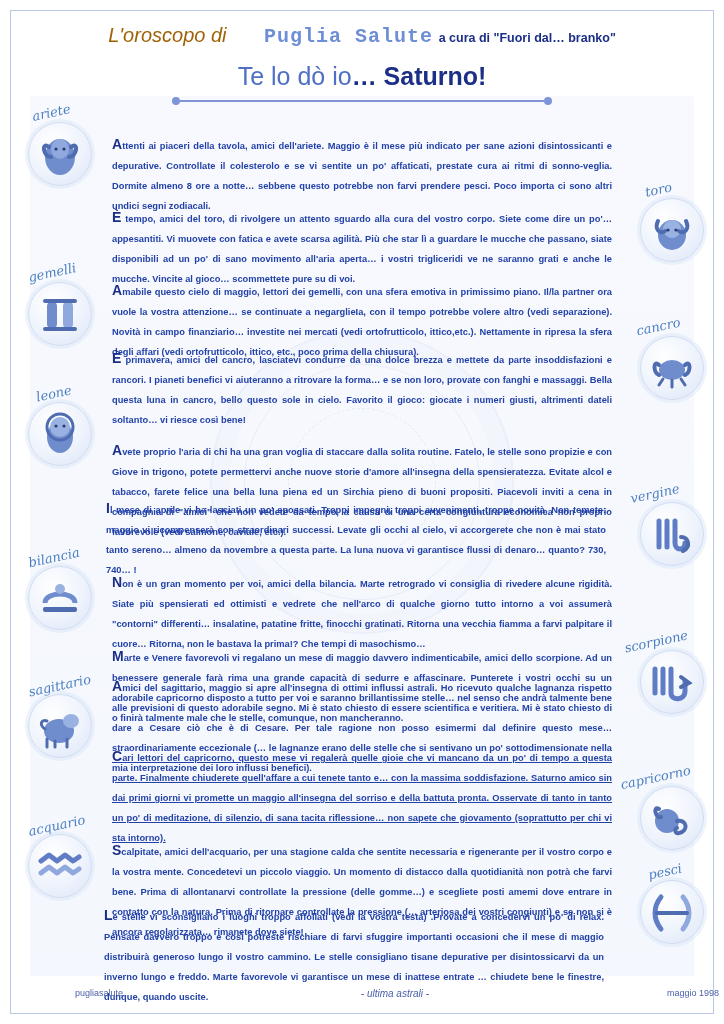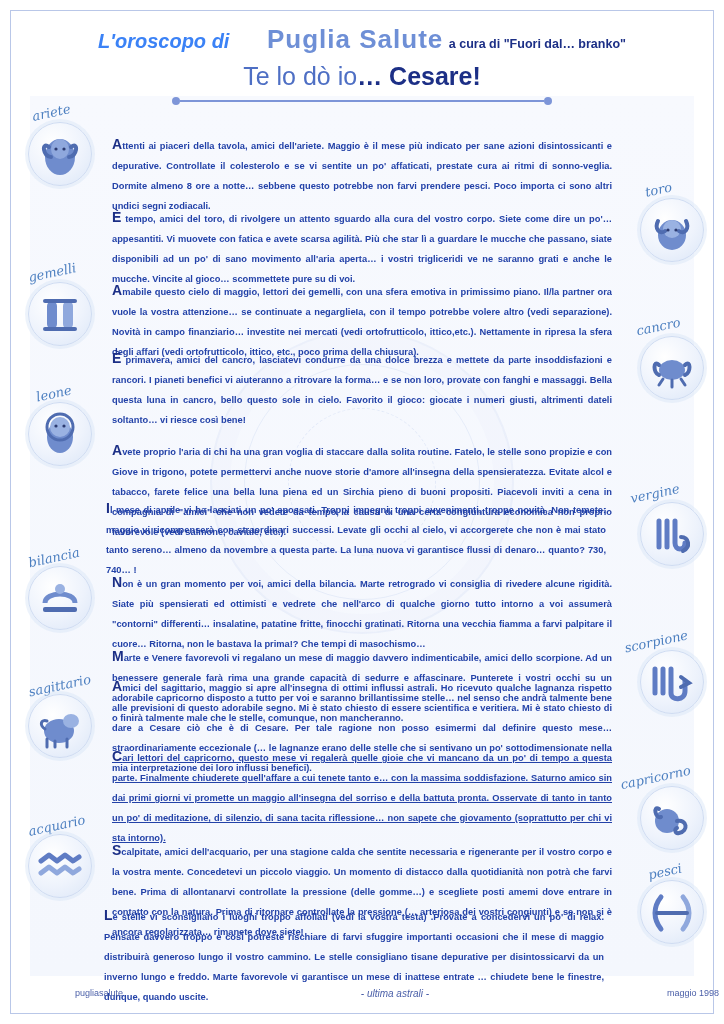--- a/index.html
+++ b/index.html
@@ -42,24 +42,24 @@
   .watermark:after{
     content:"";position:absolute;left:76px;top:76px;right:76px;bottom:76px;
     border:1px dashed rgba(150,175,225,0.35);border-radius:50%;
   }
 
   
   .header{
     position:absolute;left:0;top:24px;width:724px;text-align:center;
   }
   .h-line1{ font-size:20px; }
-  .h-brand1{ font-weight:bold; font-style:italic; color:#3b82f6; }
+  .h-brand1{ font-weight:normal; font-style:italic; color:#a16207; }
   .h-brand2{
-    font-family:Liberation Sans, sans-serif;
-    font-weight:bold;color:#6e8fd6;letter-spacing:1px;font-size:26px;margin-left:32px;
+    font-family:Liberation Mono, monospace;
+    font-weight:bold;color:#6e8fd6;letter-spacing:1px;font-size:20px;margin-left:32px;
   }
   .h-cura{ font-size:12.5px;font-weight:bold;color:#1c2f86;font-style:normal; }
 
   .title-wrap{
     position:absolute;left:0;top:62px;width:724px;text-align:center;
   }
   .title{
     display:inline-block;
     font-size:25px;color:#4e6fc4;
   }
@@ -123,21 +123,21 @@
   <div class="header">
     <div class="h-line1">
       <span class="h-brand1">L'oroscopo di</span>
       <span class="h-brand2">Puglia Salute</span>
       <span class="h-cura">a cura di "Fuori dal… branko"</span>
     </div>
   </div>
 
   <div class="title-wrap">
     <div class="title">
-      <span>Te lo dò io</span><span class="t-strong">… Cesare!</span>
+      <span>Te lo dò io</span><span class="t-strong">… Saturno!</span>
     </div>
   </div>
   <div class="rule"></div>
 
   <div class="sign-label" style="left:32px;top:105px;transform:rotate(-12deg);">ariete</div>
   <div class="medallion" style="left:28px;top:122px;">
     <svg width="62" height="62" viewBox="0 0 62 62">
       <ellipse cx="31" cy="34" rx="15" ry="18" fill="#6f8ccd"></ellipse>
       <ellipse cx="31" cy="26" rx="9" ry="10" fill="#8fa8dd"></ellipse>
       <path d="M20 24 C12 18 14 34 22 34" stroke="#4f6cb0" stroke-width="4" fill="none" stroke-linecap="round"></path>

